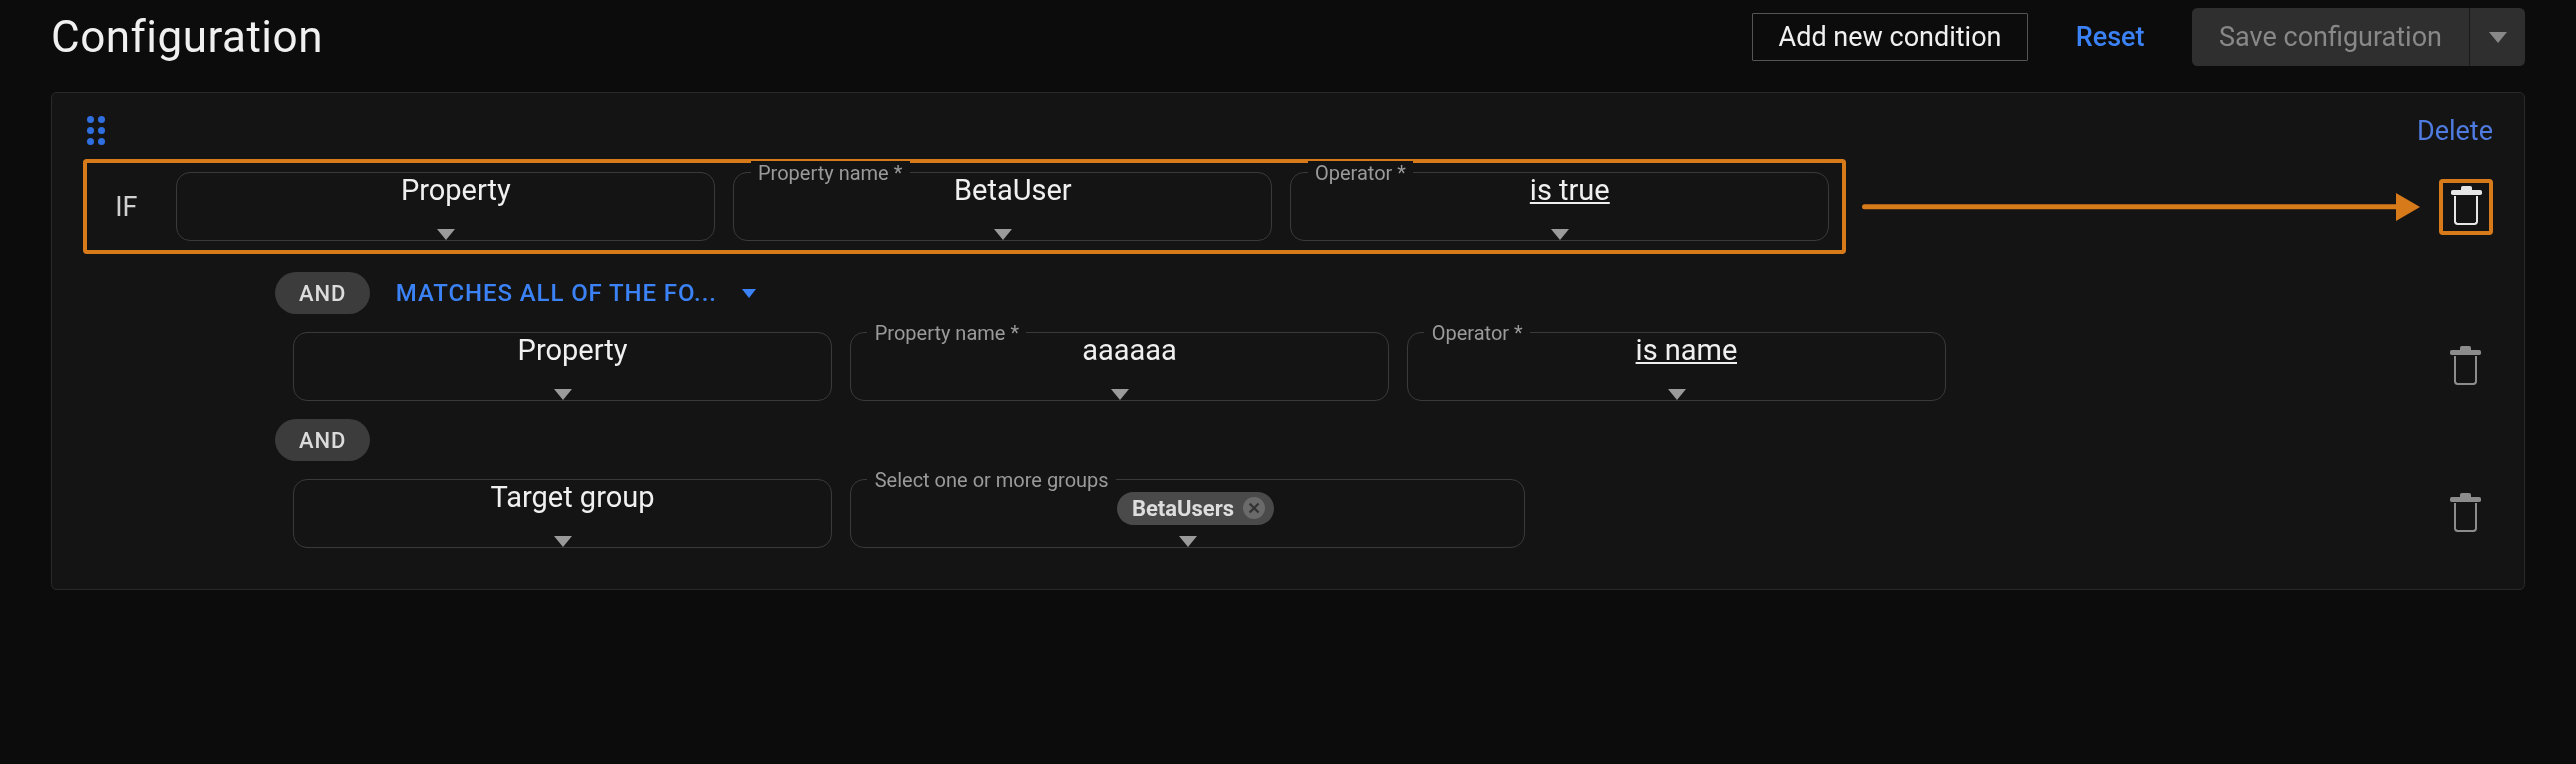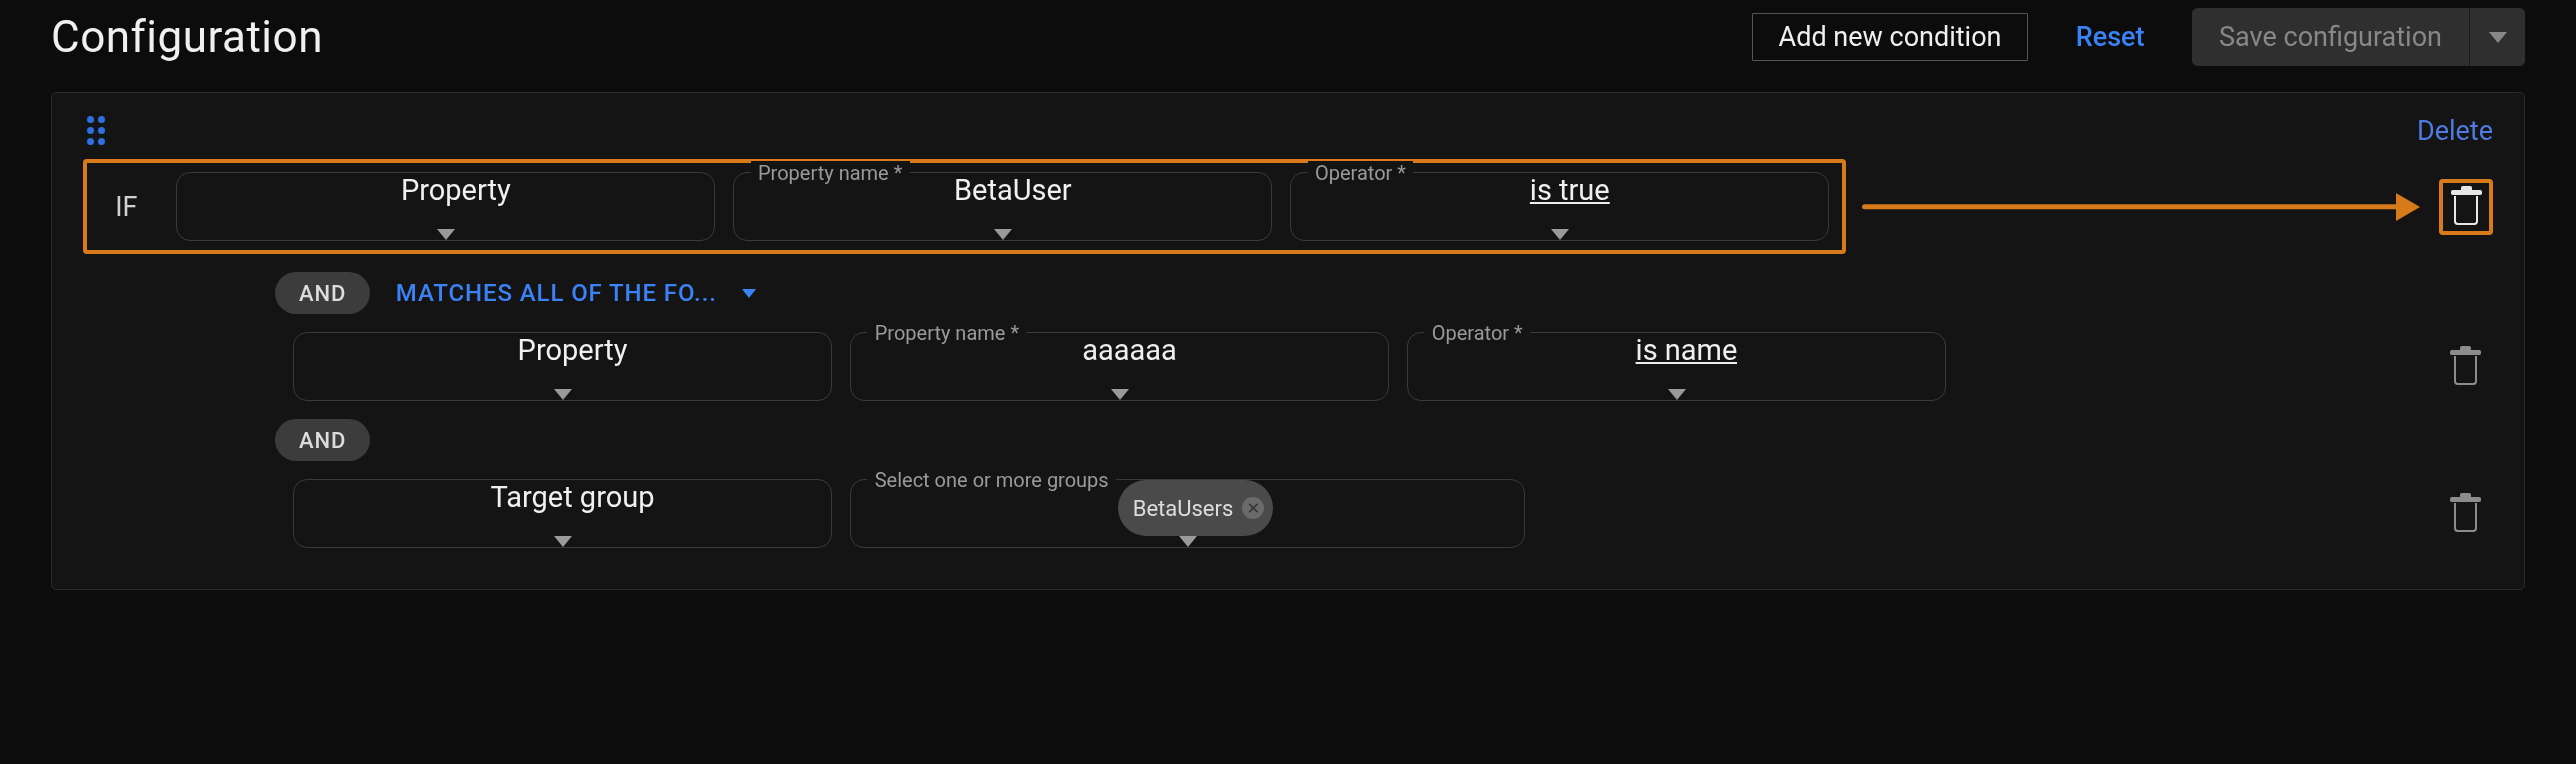--- a/index.html
+++ b/index.html
@@ -261,21 +261,21 @@
     border-radius:912px;
     padding:3.7px 9px 3.7px 14.6px;
     font-size:22px;
     margin-left:16.4px;
   }
   .tag-chip .x{
     display:inline-flex;align-items:center;justify-content:center;
     width:22px;height:22px;border-radius:50%;
     background:#6a6a6a;color:#333;font-size:16.4px;
   }
-  .field.tags .value{padding-left:0;display:flex;}
+  .field.tags .value{padding-left:0;display:flex;align-items:center;font-weight:bold;}
 
   
   .caret{
     width:0;height:0;display:inline-block;
     border-left:9px solid transparent;
     border-right:9px solid transparent;
     border-top:11px solid currentColor;
   }
   .caret-small{
     width:0;height:0;display:inline-block;

